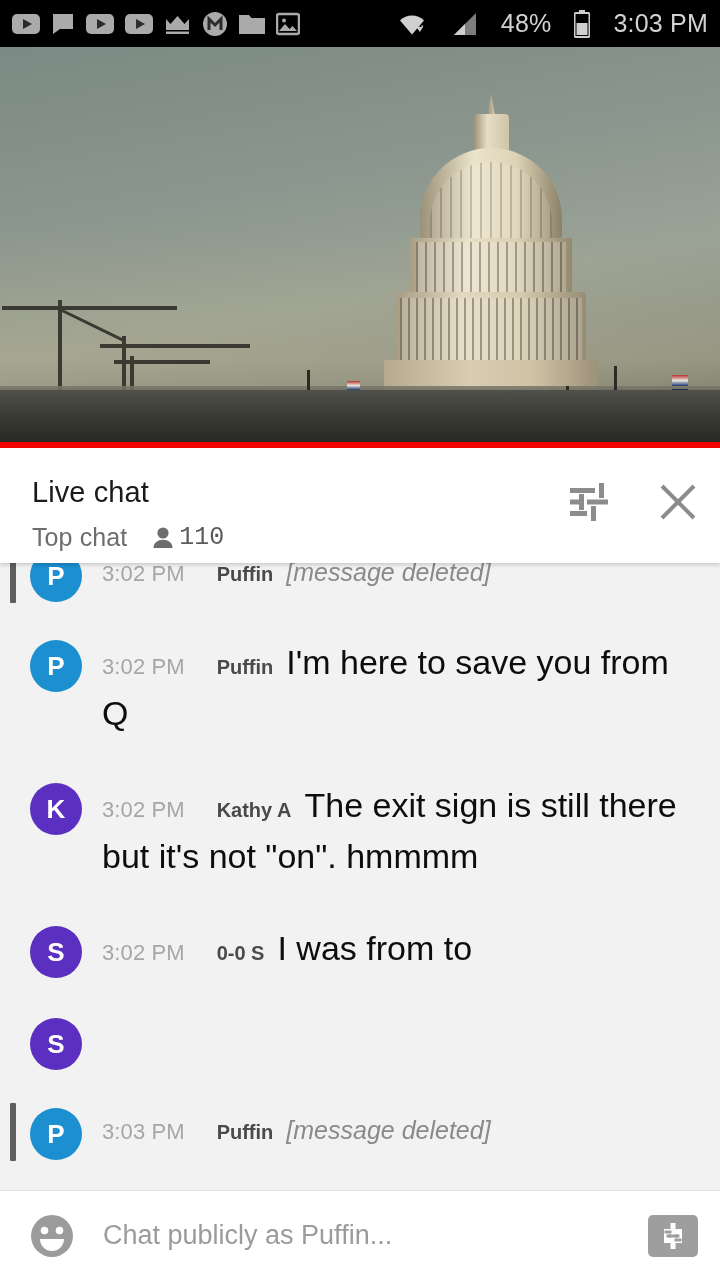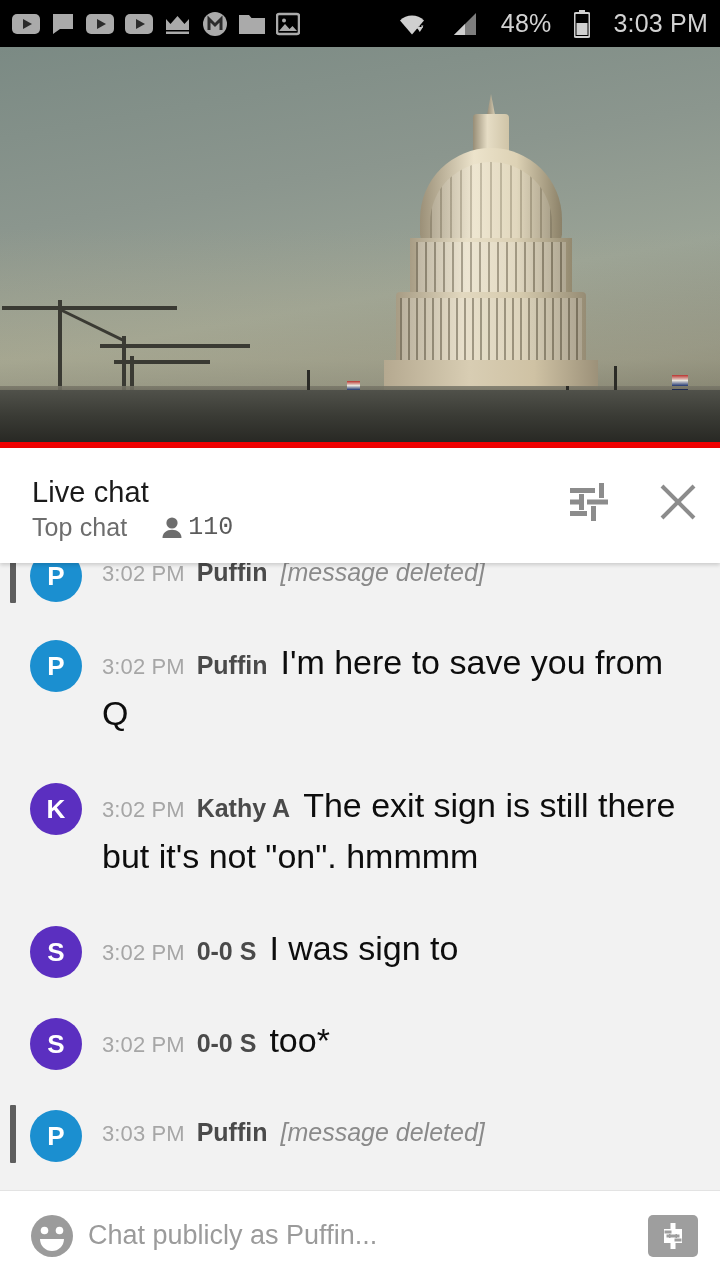--- a/index.html
+++ b/index.html
@@ -118,21 +118,21 @@
     background:#ffffff;
     display:flex; align-items:flex-start;
     padding:28px 22px 0 32px;
     box-shadow:0 2px 4px rgba(0,0,0,0.16);
     z-index:5;
   }
   .header-texts { display:flex; flex-direction:column; }
   .live-chat-title {
     font-size:29px; color:#1a1a1a; line-height:1.15; letter-spacing:0.1px;
   }
-  .sub-row { display:flex; align-items:flex-end; margin-top:4px; gap:9px; }
+  .sub-row { display:flex; align-items:flex-end; margin-top:14px; gap:0; }
   .top-chat {
     font-size:25px; color:#6d6d6d; letter-spacing:0.1px;
   }
   .viewers {
     display:flex; align-items:center; gap:5px; margin-left:25px;
   }
   .viewer-count { font-size:25px; color:#5b5b5b;font-family:Liberation Mono, monospace; }
   .header-actions {
     margin-left:auto; display:flex; align-items:center; gap:48px;
     padding-top:6px;
@@ -168,43 +168,44 @@
   .msg-body {
     flex:1; padding-top:3px;
     font-size:0;
     line-height:39px;
   }
   .msg-time {
     font-size:22px; color:#a6a6a6; letter-spacing:0.1px;
     margin-right:12px;
   }
   .msg-author {
-    font-size:25px; color:#4a4a4a; font-weight:bold;
+    font-size:20px; color:#4a4a4a; font-weight:bold;
     margin-right:13px;
+    margin-left:20px;
   }
   .msg-text {
     font-size:34px; color:#0d0d0d;
   }
   .msg-text.deleted {
     color:#8a8a8a; font-style:italic; font-size:25px;
   }
 
   
   .input-bar {
     position:absolute; bottom:0; left:0;
     width:720px; height:90px;
     background:#ffffff;
     display:flex; align-items:center;
     padding:0 22px 0 28px;
     border-top:1px solid #e3e3e3;
   }
   .emoji-btn { flex:0 none; line-height:0; background:none; border:none; cursor:pointer; }
   .chat-input {
     flex:1; border:none; outline:none; background:transparent;
-    margin-left:12px;
+    margin-left:27px;
     font-family:"Liberation Sans", sans-serif;
     font-size:27px; color:#3c3c3c;
   }
   .chat-input::placeholder { color:#9b9b9b; }
   .superchat-btn {
     flex:0 none; width:50px; height:42px; border-radius:5px;
     background:#9e9e9e; border:none; cursor:pointer;
     display:flex; align-items:center; justify-content:center;
   }
 </style>
@@ -353,25 +354,24 @@
       <div class="msg">
         <div class="avatar" style="background: rgb(27, 143, 208);">P</div>
         <div class="msg-body"><span class="msg-time">3:02 PM</span><span class="msg-author">Puffin</span><span class="msg-text">I'm here to save you from Q</span></div>
       </div>
       <div class="msg">
         <div class="avatar" style="background: rgb(91, 47, 192);">K</div>
         <div class="msg-body"><span class="msg-time">3:02 PM</span><span class="msg-author">Kathy A</span><span class="msg-text">The exit sign is still there but it's not "on". hmmmm</span></div>
       </div>
       <div class="msg">
         <div class="avatar" style="background: rgb(91, 47, 192);">S</div>
-        <div class="msg-body"><span class="msg-time">3:02 PM</span><span class="msg-author">0-0 S</span><span class="msg-text">I was sign to</span></div>
+        <div class="msg-body"><span class="msg-time">3:02 PM</span><span class="msg-author">0-0 S</span><span class="msg-text">I was from to</span></div>
       </div>
       <div class="msg">
         <div class="avatar" style="background: rgb(91, 47, 192);">S</div>
-        <div class="msg-body"><span class="msg-time">3:02 PM</span><span class="msg-author">0-0 S</span><span class="msg-text">too*</span></div>
       </div>
       <div class="msg">
         <div class="deleted-mark"></div>
         <div class="avatar" style="background: rgb(27, 143, 208);">P</div>
         <div class="msg-body"><span class="msg-time">3:03 PM</span><span class="msg-author">Puffin</span><span class="msg-text deleted">[message deleted]</span></div>
       </div>
       <div class="msg">
         <div class="avatar" style="background: rgb(27, 143, 208);">P</div>
       </div>
     </div>

